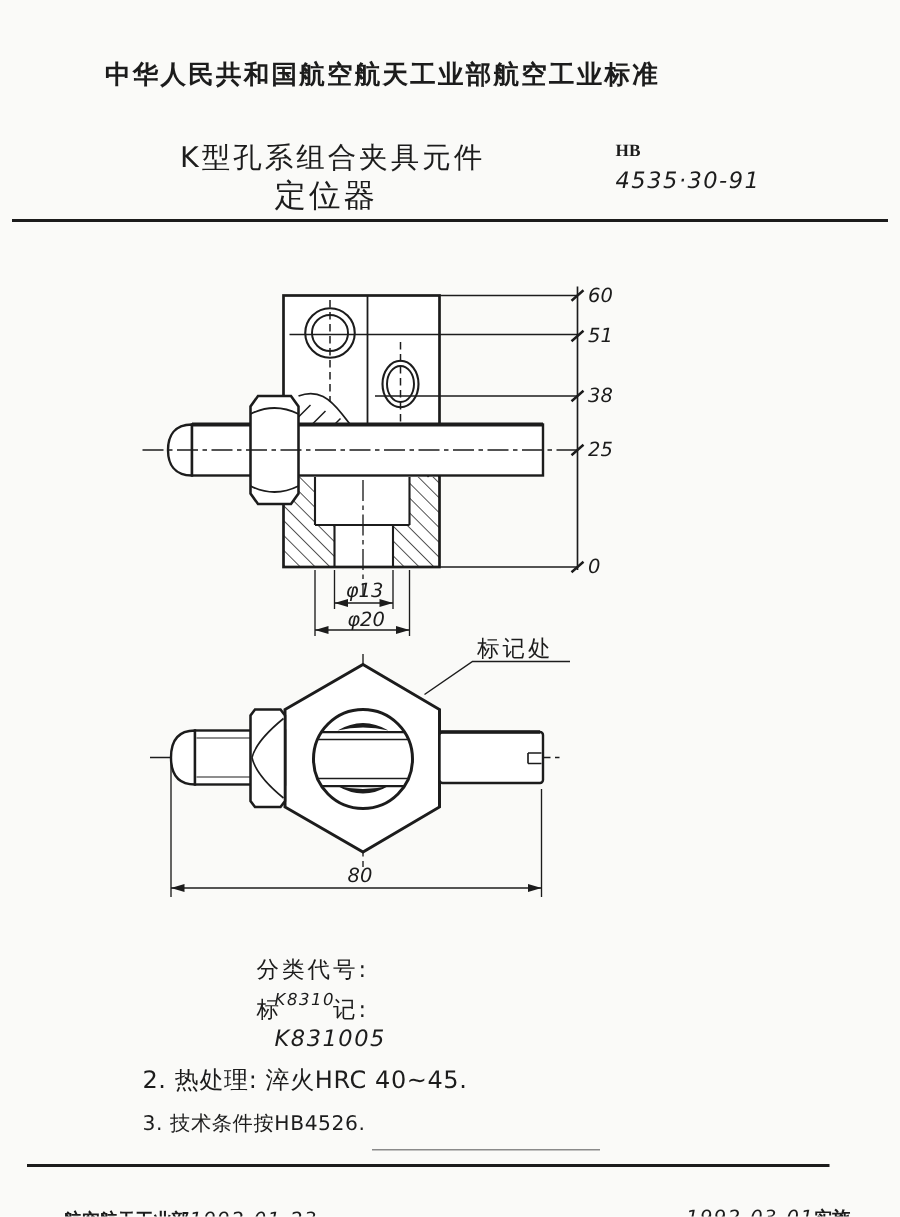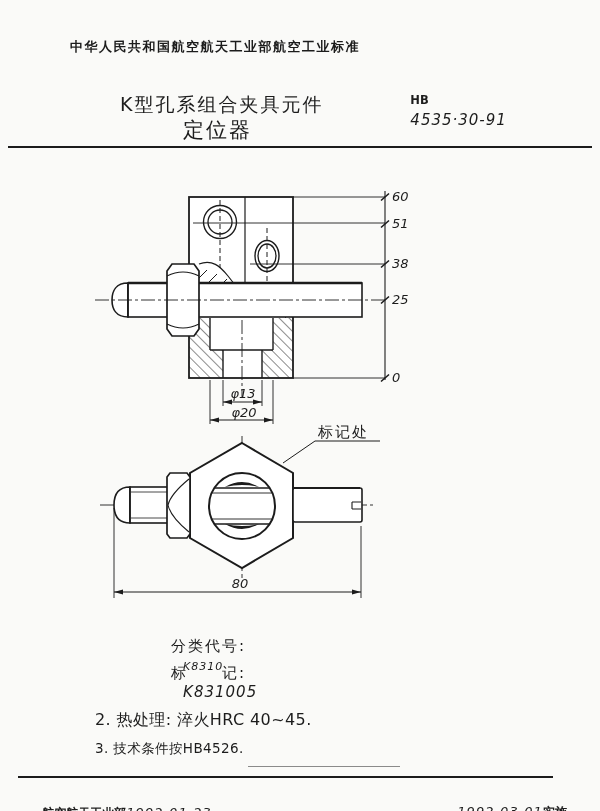--- a/index.html
+++ b/index.html
@@ -15,24 +15,24 @@
   .rule{position:absolute;background:#1c1c1c;}
   .grayline{position:absolute;background:#8a8a8a;}
   svg text{font-family:"DejaVu Sans","Liberation Sans",sans-serif;fill:#1c1c1c;}
   .dimtxt{font-style:italic;font-size:13px;}
 </style>
 </head>
 <body>
 
 <div id="page">
 
-  <div class="abs bold" style="left:70px;top:38px;font-size:13px;letter-spacing:1.5px;text-align:center;">中华人民共和国航空航天工业部航空工业标准</div>
+  <div class="abs bold" style="left:70px;top:38px;font-size:17px;letter-spacing:1.5px;text-align:center;">中华人民共和国航空航天工业部航空工业标准</div>
 
   <div class="abs" style="left:390px;top:72px;">
-    <span class="bold" style="font-size:11.5px;vertical-align:2px;">HB</span>
+    <span class="bold" style="font-size:11.5px;vertical-align:2px;font-family:Liberation Serif, serif;">HB</span>
     <span class="hand" style="font-size:15px;">4535·30-91</span>
   </div>
 
   <div class="abs cjk-hand" style="left:120px;top:92px;font-size:19px;">K型孔系组合夹具元件</div>
   <div class="abs cjk-hand" style="left:183px;top:116px;font-size:21px;">定位器</div>
 
   <div class="rule" style="left:8px;top:146px;width:584px;height:2px;"></div>
 
   <svg id="drawing-svg" width="600" height="811" viewBox="0 0 600 811">
     <defs>

